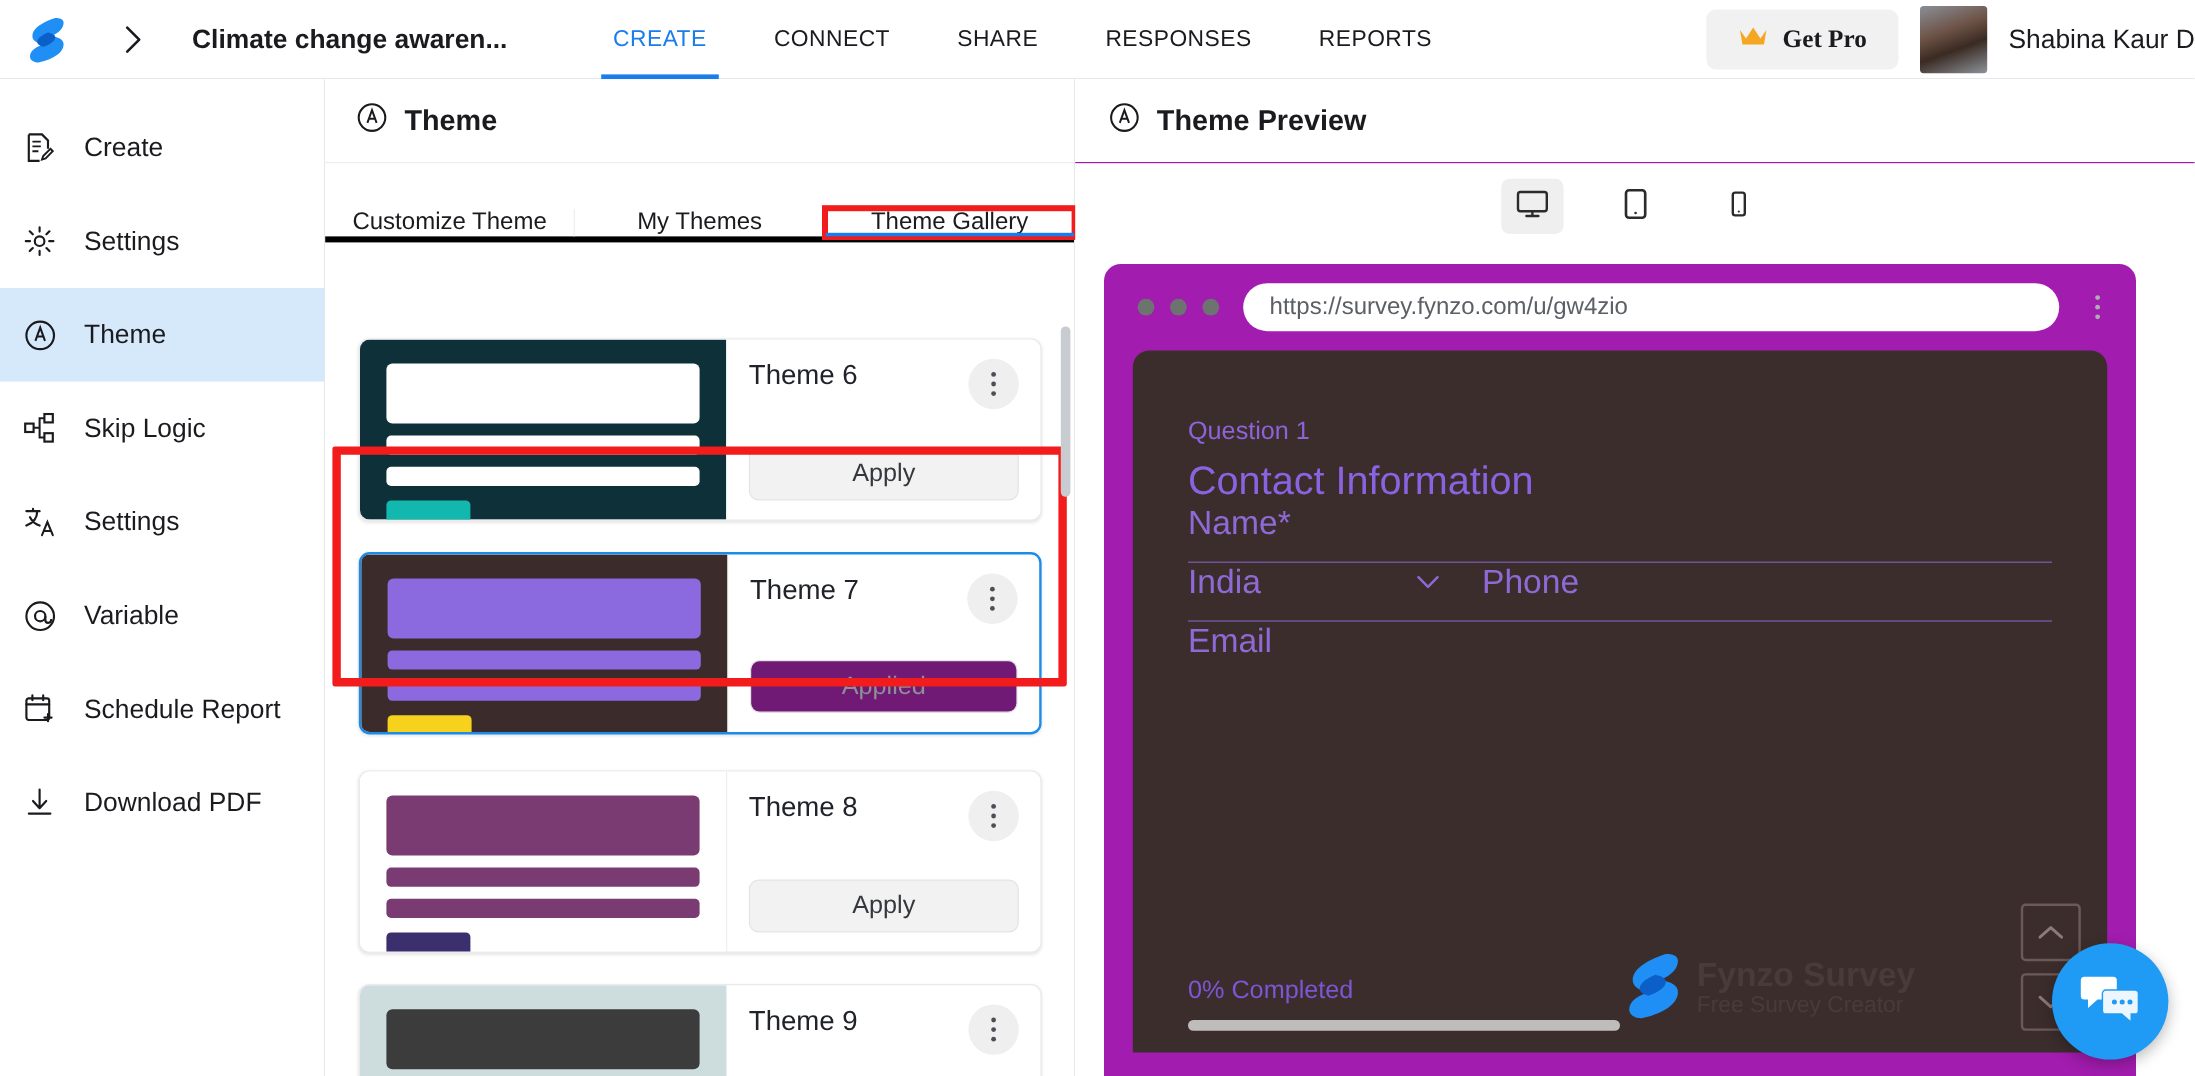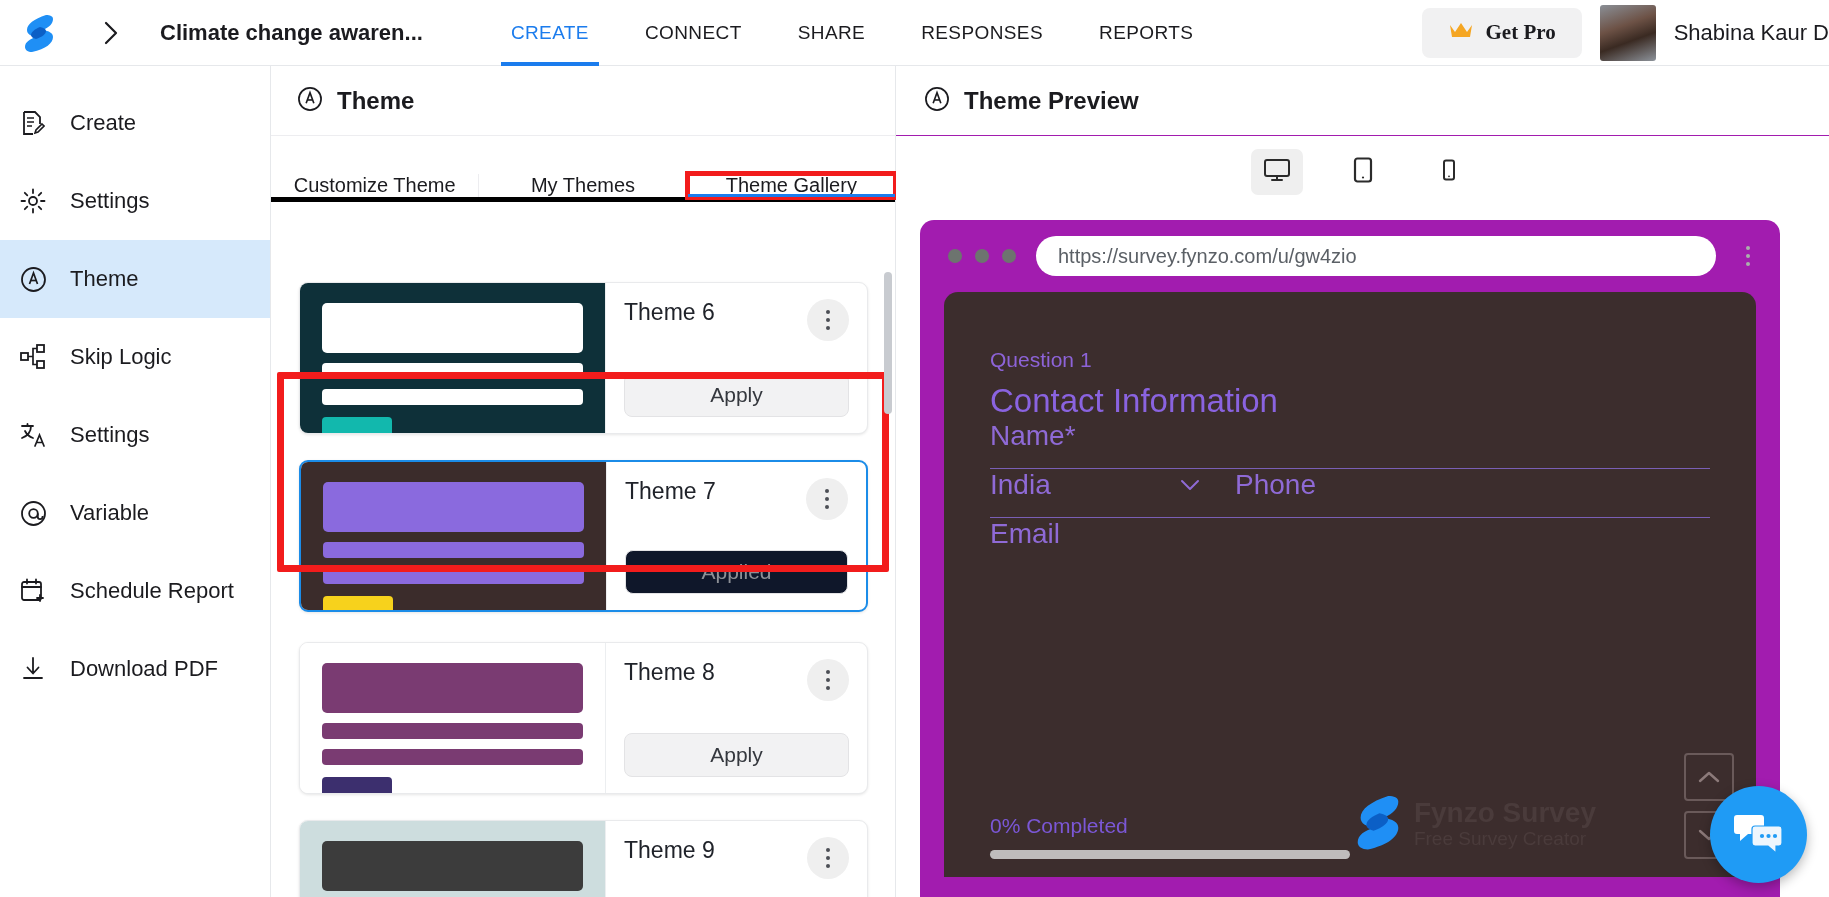--- a/index.html
+++ b/index.html
@@ -109,21 +109,21 @@
     width: 42px; height: 42px; border-radius: 50%; background: #efefef;
     display: flex; flex-direction: column; align-items: center; justify-content: center;
     gap: 4px; cursor: pointer; flex: none;
   }
   .kebab i { width: 4px; height: 4px; border-radius: 50%; background: #4c4f55; display: block; }
   .apply-btn {
     margin-top: auto; height: 44px; border-radius: 8px; background: #f2f2f3;
     border: 1px solid #e3e3e5; display: flex; align-items: center; justify-content: center;
     font-size: 21px; color: #35383e; cursor: pointer;
   }
-  .apply-btn.applied { color: #8d9096; background: #0f172a; }
+  .apply-btn.applied { color: #8d9096; background: #701a75; }
   .red-box {
     position: absolute; border: 7px solid #f21c1c; border-radius: 2px; pointer-events: none;
   }
   .scroll-thumb {
     position: absolute; right: 3px; width: 8px; border-radius: 5px; background: #c8cbd0;
   }
 
   
   .preview-panel {
     position: absolute; top: 66px; left: 896px; width: 933px; height: 831px; background: #fff;

